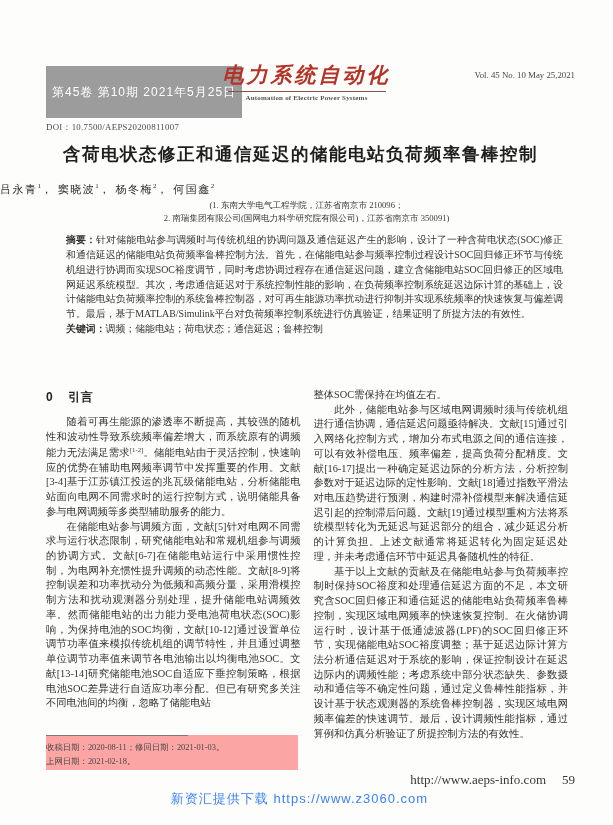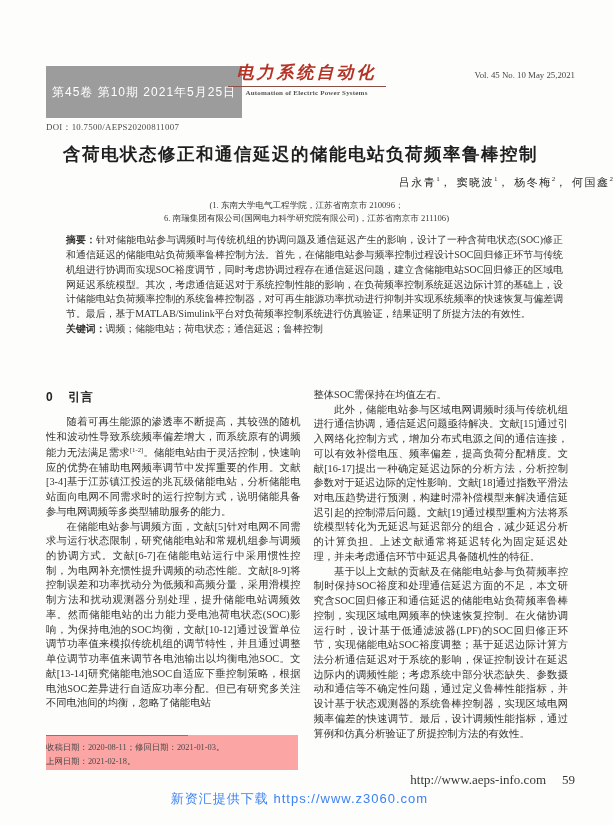--- a/index.html
+++ b/index.html
@@ -11,34 +11,34 @@
   
   .header-left { position:absolute; left:46px; top:66px; }
   .issue-badge {
     display:inline-block; background:#9c9c9c; color:#ffffff;
     font-size:12px; line-height:10px; padding:21px 6px; letter-spacing:1px;
     font-family:"Liberation Sans", sans-serif;
   }
   .doi { margin-top:4px; font-size:8.8px; color:#4a4a4a; letter-spacing:0.3px; }
   .header-center { position:absolute; left:50%; top:61px; transform:translateX(-50%); text-align:center; }
   .journal-cn {
-    color:#b43226; font-size:17px; font-weight:bold; font-style:italic;
+    color:#b43226; font-size:21px; font-weight:bold; font-style:italic;
     letter-spacing:3px; font-family:"DejaVu Serif", serif; white-space:nowrap;
   }
   .journal-rule { width:158px; height:1px; background:#8a5047; margin:2px auto 2px; }
   .journal-en { font-size:7px; color:#555555; white-space:nowrap; letter-spacing:0.2px;font-weight:bold; }
   .header-right { position:absolute; right:38px; top:70px; font-size:8.8px; color:#464646; }
 
   
   .article-title {
     position:absolute; left:0; right:12px; top:142px; text-align:center;
     font-size:17.5px; font-weight:bold; letter-spacing:1.5px; color:#1e1e1e;
     font-family:"Liberation Sans", sans-serif;
   }
-  .authors { position:absolute; left:0; right:0; top:175px; text-align:right; font-size:11px; letter-spacing:1.5px; color:#2c2c2c; }
+  .authors { position:absolute; left:0; right:0; top:182px; text-align:left; font-size:11px; letter-spacing:1.5px; color:#2c2c2c; }
   .authors sup { font-size:7px; letter-spacing:0; }
   .affils { position:absolute; left:0; right:0; top:199px; text-align:center; font-size:8.6px; line-height:12.5px; color:#3a3a3a; }
 
   
   .abstract-block {
     position:absolute; left:66px; right:50px; top:233px;
     font-size:9.9px; line-height:1.5; text-align:justify; color:#333333;
   }
   .abstract-block .label { font-weight:bold; font-family:"Liberation Sans", sans-serif; }
   .keywords-line { margin-top:7px; }
@@ -88,21 +88,21 @@
 
 <div class="authors">
   <span><span>吕永青</span><sup>1</sup><span>，</span></span>
   <span><span>窦晓波</span><sup>1</sup><span>，</span></span>
   <span><span>杨冬梅</span><sup>2</sup><span>，</span></span>
   <span><span>何国鑫</span><sup>2</sup><span></span></span>
 </div>
 
 <div class="affils">
   <div>(1. 东南大学电气工程学院，江苏省南京市 210096；</div>
-  <div>6. 南瑞集团有限公司(国网电力科学研究院有限公司)，江苏省南京市 211106)</div>
+  <div>2. 南瑞集团有限公司(国网电力科学研究院有限公司)，江苏省南京市 350091)</div>
 </div>
 
 <div class="abstract-block">
   <p class="body-p no-indent" style="margin:0;"><span class="label">摘要：</span><span>针对储能电站参与调频时与传统机组的协调问题及通信延迟产生的影响，设计了一种含荷电状态(SOC)修正和通信延迟的储能电站负荷频率鲁棒控制方法。首先，在储能电站参与频率控制过程设计SOC回归修正环节与传统机组进行协调而实现SOC裕度调节，同时考虑协调过程存在通信延迟问题，建立含储能电站SOC回归修正的区域电网延迟系统模型。其次，考虑通信延迟对于系统控制性能的影响，在负荷频率控制系统延迟边际计算的基础上，设计储能电站负荷频率控制的系统鲁棒控制器，对可再生能源功率扰动进行抑制并实现系统频率的快速恢复与偏差调节。最后，基于MATLAB/Simulink平台对负荷频率控制系统进行仿真验证，结果证明了所提方法的有效性。</span></p>
   <p class="body-p no-indent keywords-line"><span class="label">关键词：</span><span>调频；储能电站；荷电状态；通信延迟；鲁棒控制</span></p>
 </div>
 
 <div class="columns">
   <div class="col col-left">
     <div class="section-heading"><span class="num">0</span><span>引言</span></div>

